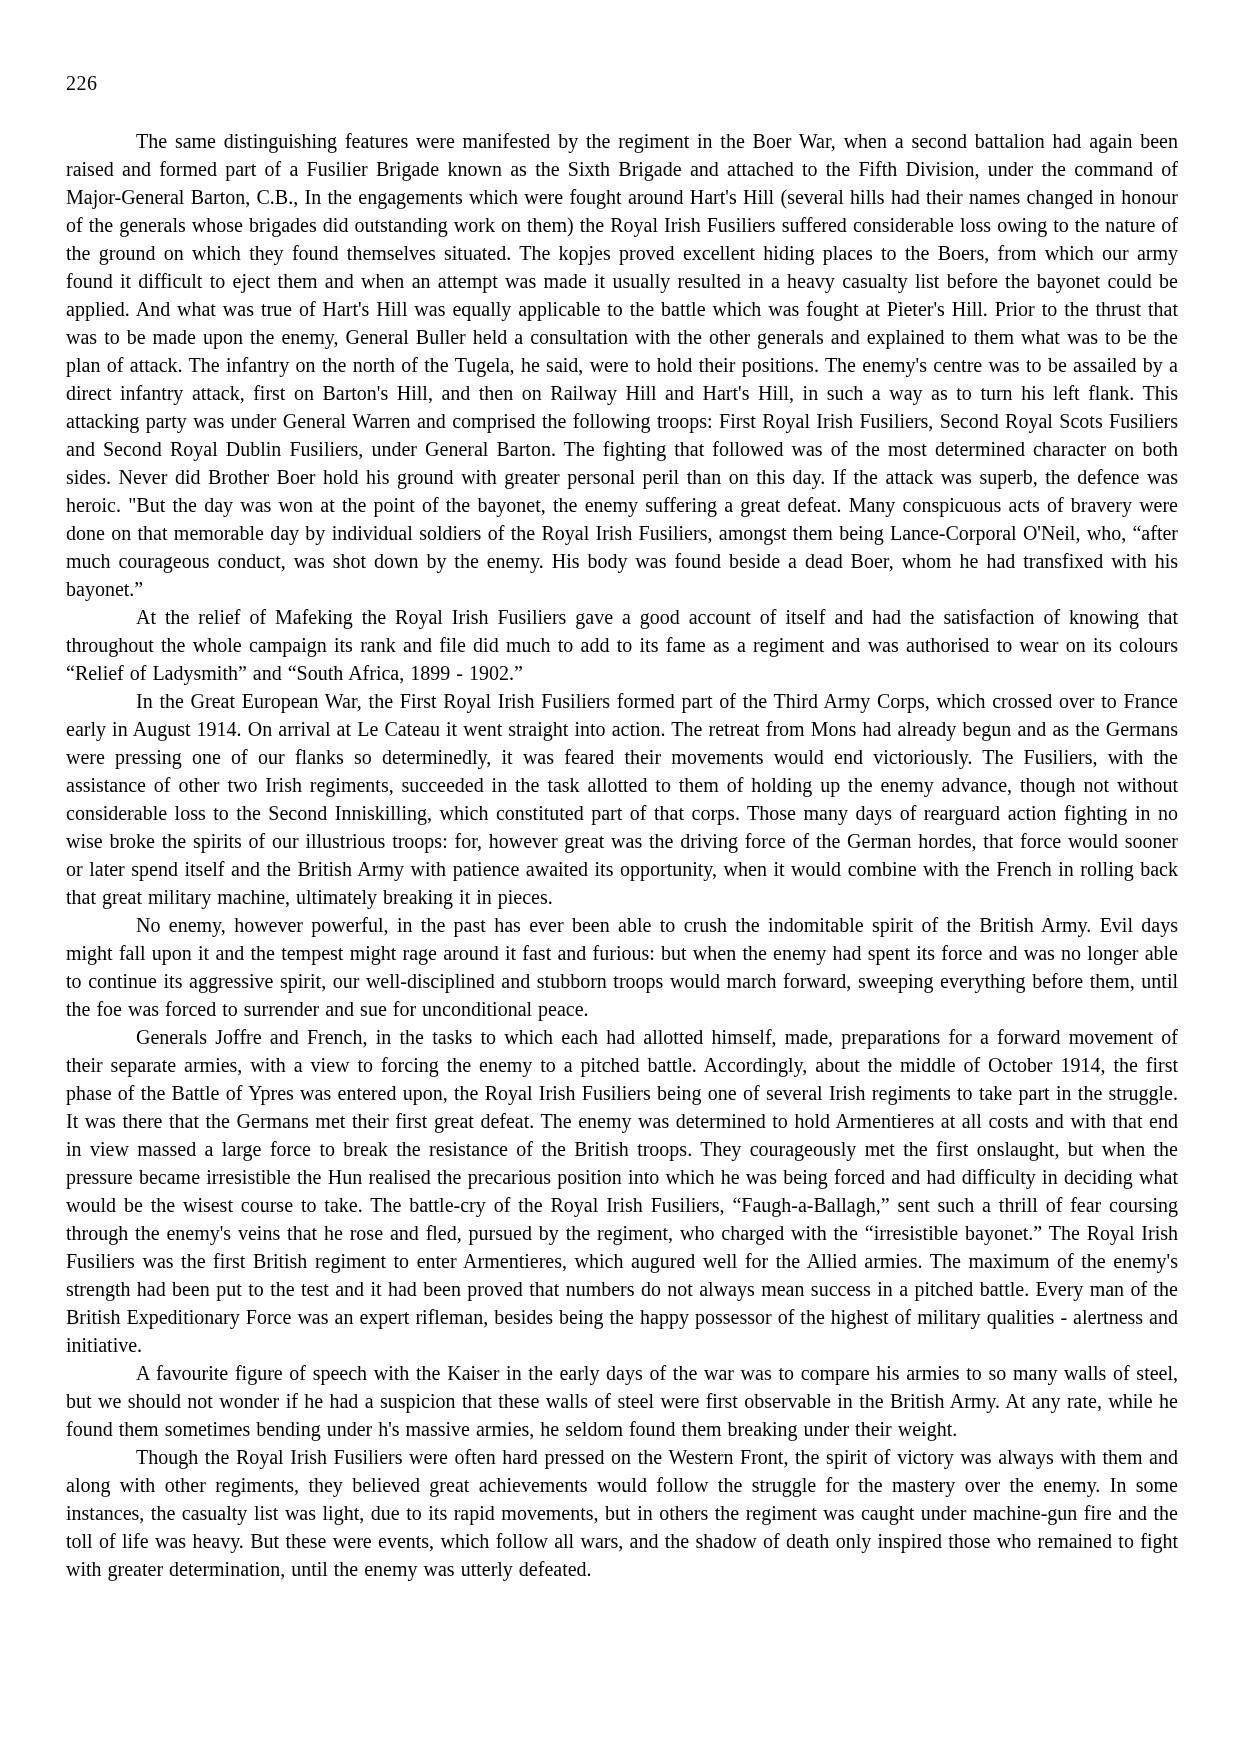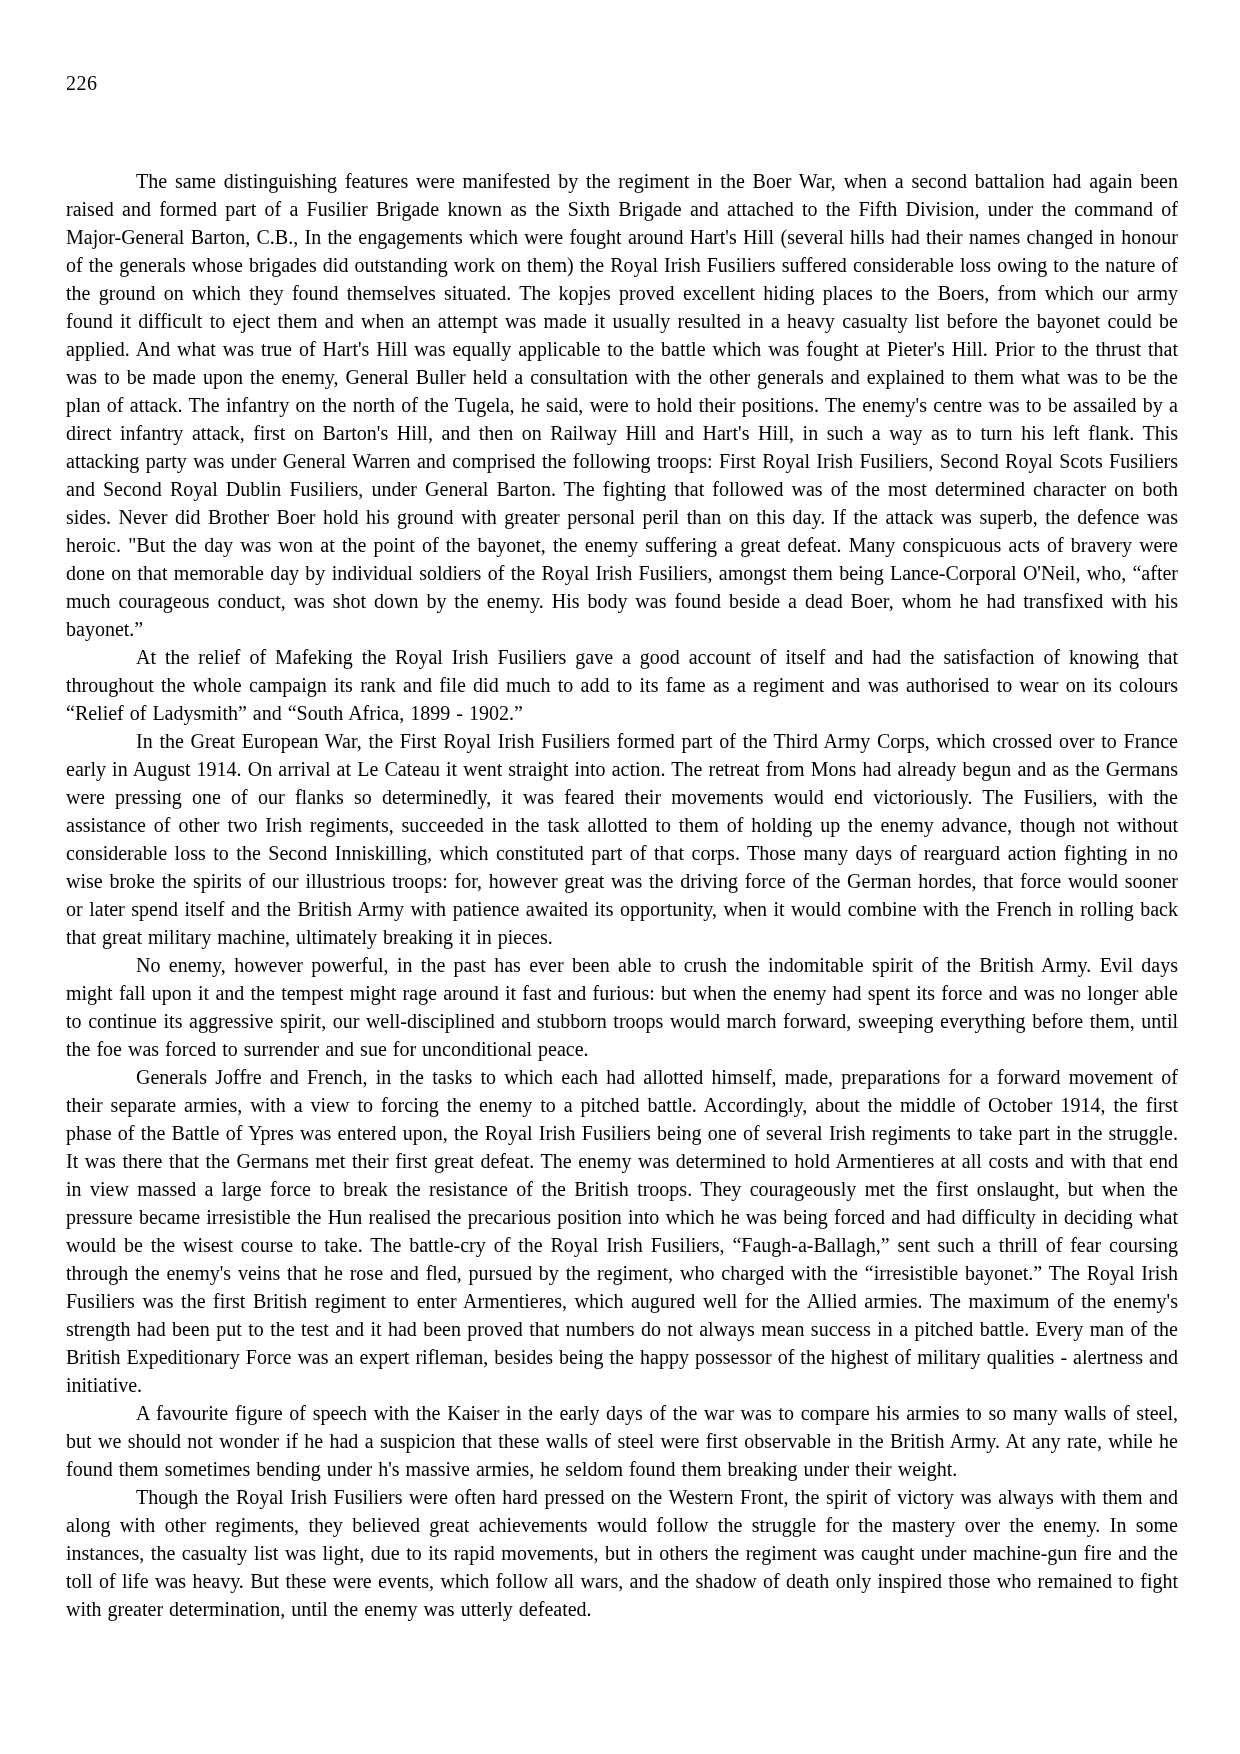--- a/index.html
+++ b/index.html
@@ -40,21 +40,20 @@
     font-family: "Liberation Serif", "DejaVu Serif", serif;
   }
   .content {
     position: absolute;
     top: 127px;
     left: 66px;
     width: 1112px;
     font-size: 20px;
     line-height: 28px;
     text-align: justify;
-    margin-top: 40px;
   }
   .content p {
     margin: 0;
     padding: 0;
     text-indent: 70px;
     word-spacing: 1px;
   }
 </style>
 </head>
 <body>

